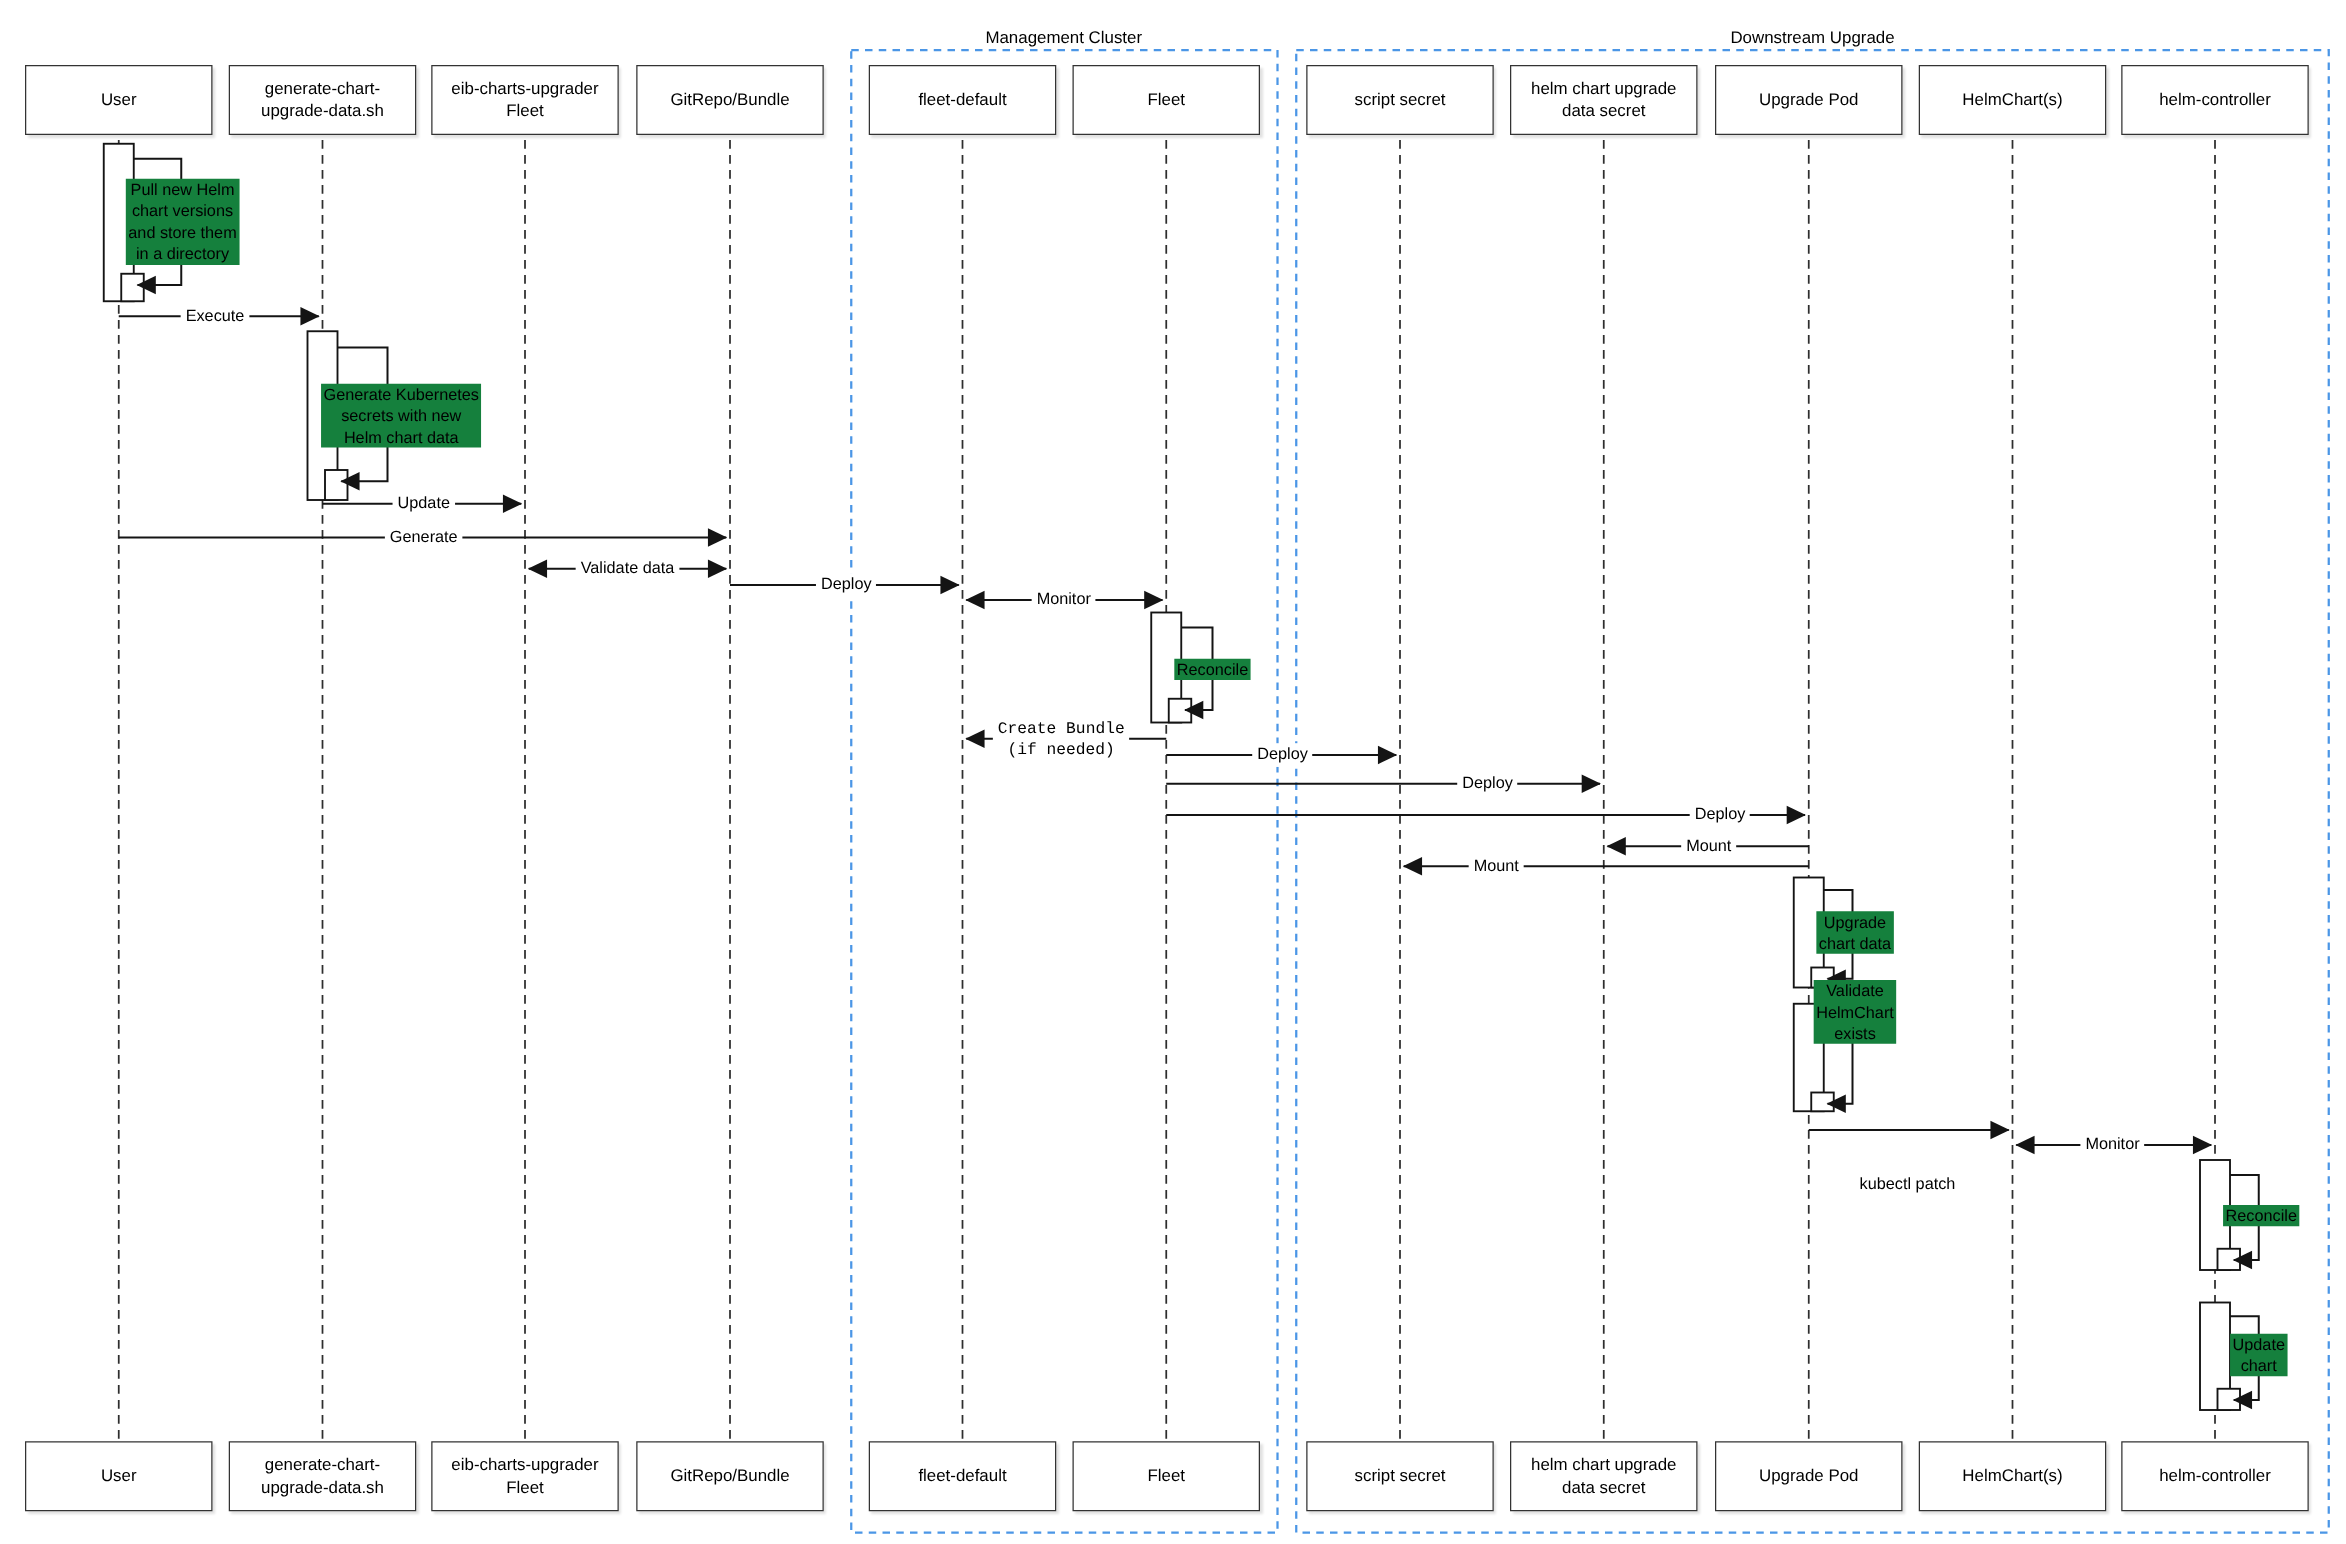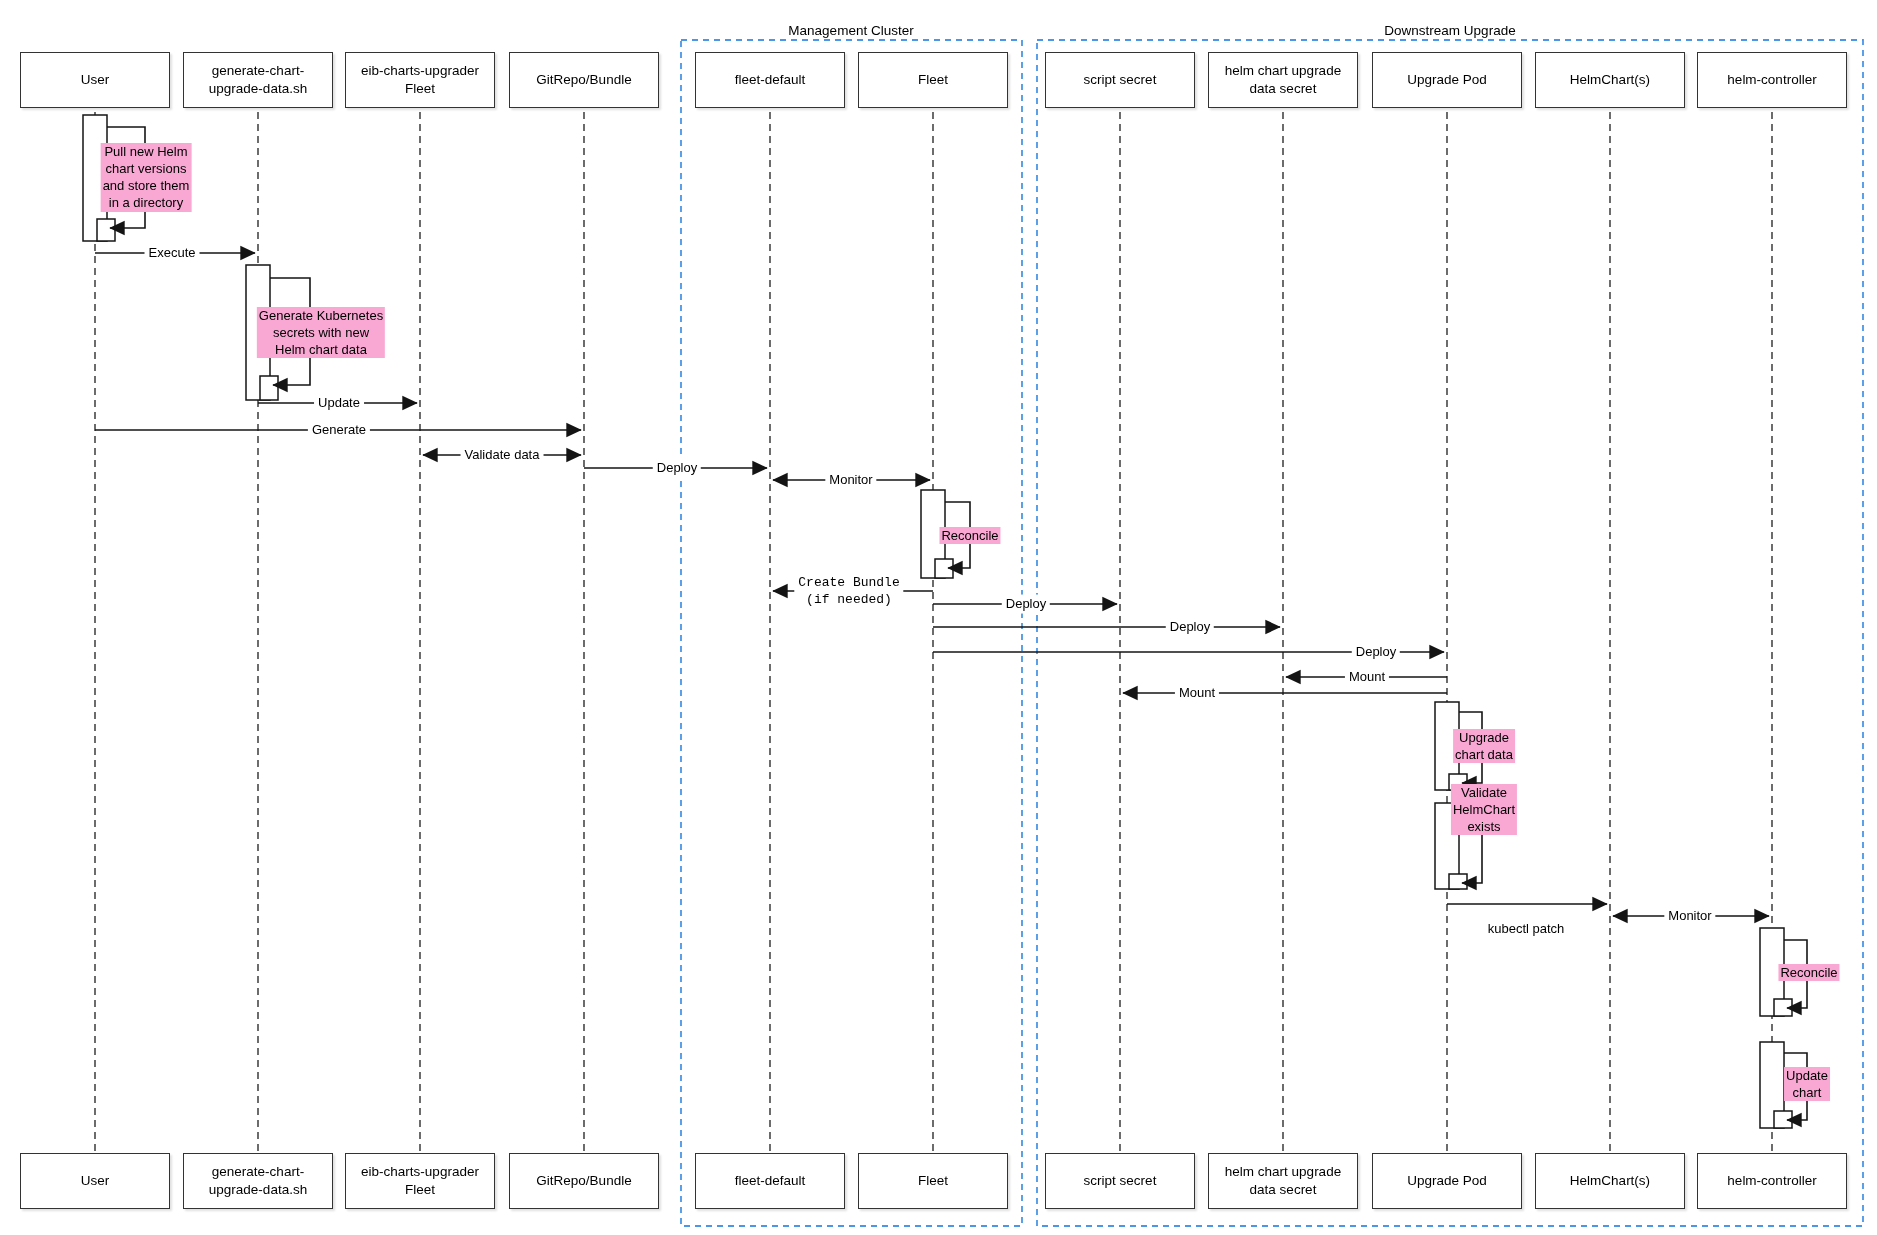--- a/index.html
+++ b/index.html
@@ -13,21 +13,21 @@
   .loop{fill:none;stroke:#141414;stroke-width:1.6;}
   .abox{position:absolute;width:150px;height:56px;background:#fff;border:1.8px solid #333;
         box-sizing:border-box;display:flex;align-items:center;justify-content:center;
         text-align:center;font-size:13.5px;line-height:1.3;z-index:3;white-space:pre-line;
         box-shadow:2px 2px 2px rgba(0,0,0,0.12);}
   .cluster-label{position:absolute;transform:translate(-50%,-50%);font-size:13.5px;
         white-space:nowrap;z-index:3;}
   .msg-label{position:absolute;transform:translate(-50%,-50%);background:#fff;
         padding:1px 4px;font-size:13px;text-align:center;white-space:pre-line;
         line-height:1.3;z-index:2;}
-  .self-label{position:absolute;transform:translateX(-50%);background:#f9a8d4;
+  .self-label{position:absolute;transform:translateX(-50%);background:#15803d;
         padding:0 2px;font-size:13px;text-align:center;white-space:pre-line;
         line-height:1.32;z-index:2;}
 </style>
 </head>
 <body>
 
 <div id="canvas">
 
   <svg id="diagram-svg" width="1877" height="1235" viewBox="0 0 1877 1235">
     <defs>
@@ -140,21 +140,21 @@
   <div class="msg-label" style="left:502px;top:455px;">Validate data</div>
   <div class="msg-label" style="left:677px;top:468px;">Deploy</div>
   <div class="msg-label" style="left:851px;top:480px;">Monitor</div>
   <div class="msg-label" style="left:849px;top:592px;font-family:Liberation Mono, monospace;">Create Bundle
 (if needed)</div>
   <div class="msg-label" style="left:1026px;top:604px;">Deploy</div>
   <div class="msg-label" style="left:1190px;top:627px;">Deploy</div>
   <div class="msg-label" style="left:1376px;top:652px;">Deploy</div>
   <div class="msg-label" style="left:1367px;top:677px;">Mount</div>
   <div class="msg-label" style="left:1197px;top:693px;">Mount</div>
-  <div class="msg-label" style="left:1526px;top:929px;">kubectl patch</div>
+  <div class="msg-label" style="left:1526px;top:948px;">kubectl patch</div>
   <div class="msg-label" style="left:1690px;top:916px;">Monitor</div>
 
   <div class="self-label" style="left:146px;top:143px;">Pull new Helm
 chart versions
 and store them
 in a directory</div>
   <div class="self-label" style="left:321px;top:307px;">Generate Kubernetes
 secrets with new
 Helm chart data</div>
   <div class="self-label" style="left:970px;top:527px;">Reconcile</div>

